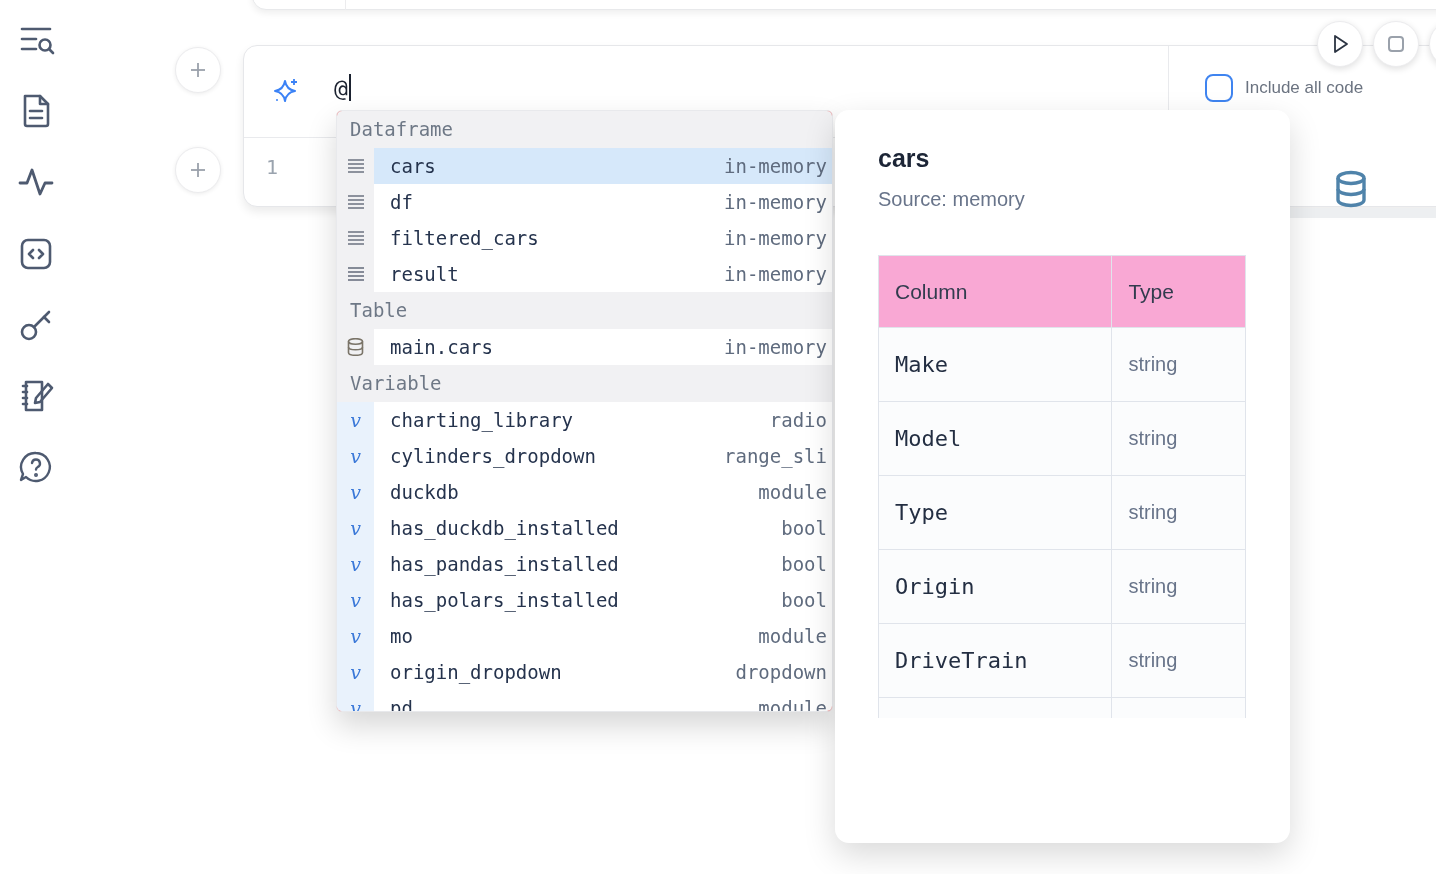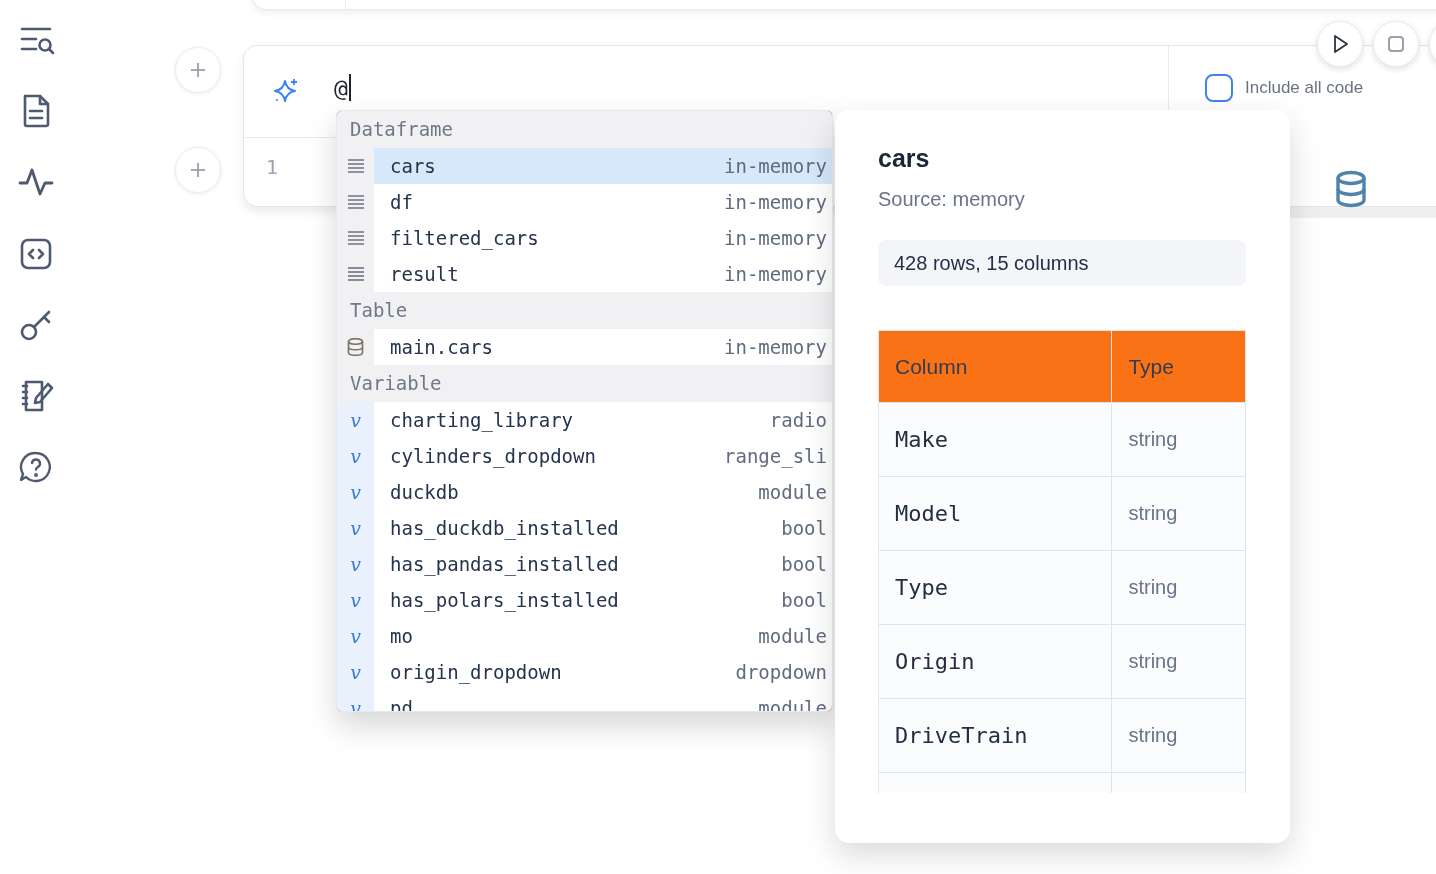--- a/index.html
+++ b/index.html
@@ -84,21 +84,21 @@
   #panel-inner { padding:34px 44px 0 43px; }
   #panel-title { font-size:25px; font-weight:bold; color:#1c2536; }
   #panel-source { margin-top:15px; font-size:20px; color:#68748a; }
   #panel-shape { margin-top:29px; width:368px; height:46px; background:#f3f5f9;
     border-radius:8px; font-size:20px; color:#23304a; display:flex;
     align-items:center; padding-left:16px; }
   #schema-wrap { margin-top:44px; width:368px; height:463px; overflow:hidden; }
   table.schema { border-collapse:collapse; width:368px; }
   table.schema th, table.schema td { border:1px solid #e0e4eb; text-align:left;
     padding-left:16px; }
-  table.schema th { height:72px; background:#f97316; font-size:21px;
+  table.schema th { height:72px; background:#f9a8d4; font-size:21px;
     font-weight:normal; color:#323c4e; }
   table.schema td { height:74px; background:#fbfcfd; }
   td.col-name { font-family:"DejaVu Sans Mono", monospace; font-size:22px; color:#232e42; }
   td.col-type { font-size:20px; color:#68748a; }
   th.c1, td.c1 { width:234px; }
   th.c2, td.c2 { width:134px; }
 
   svg { display:block; }
 </style>
 </head>
@@ -351,21 +351,20 @@
         </div>
       <span class="ac-name">pd</span>
       <span class="ac-value">module</span>
     </div>
   </div>
 
   <div class="abs" id="panel">
     <div id="panel-inner">
       <div id="panel-title">cars</div>
       <div id="panel-source">Source: memory</div>
-      <div id="panel-shape">428 rows, 15 columns</div>
 
       <div id="schema-wrap">
         <table class="schema">
           <tbody>
               <tr>
             <th class="c1">Column</th>
             <th class="c2">Type</th>
           </tr>
           <tr>
             <td class="c1 col-name">Make</td>

